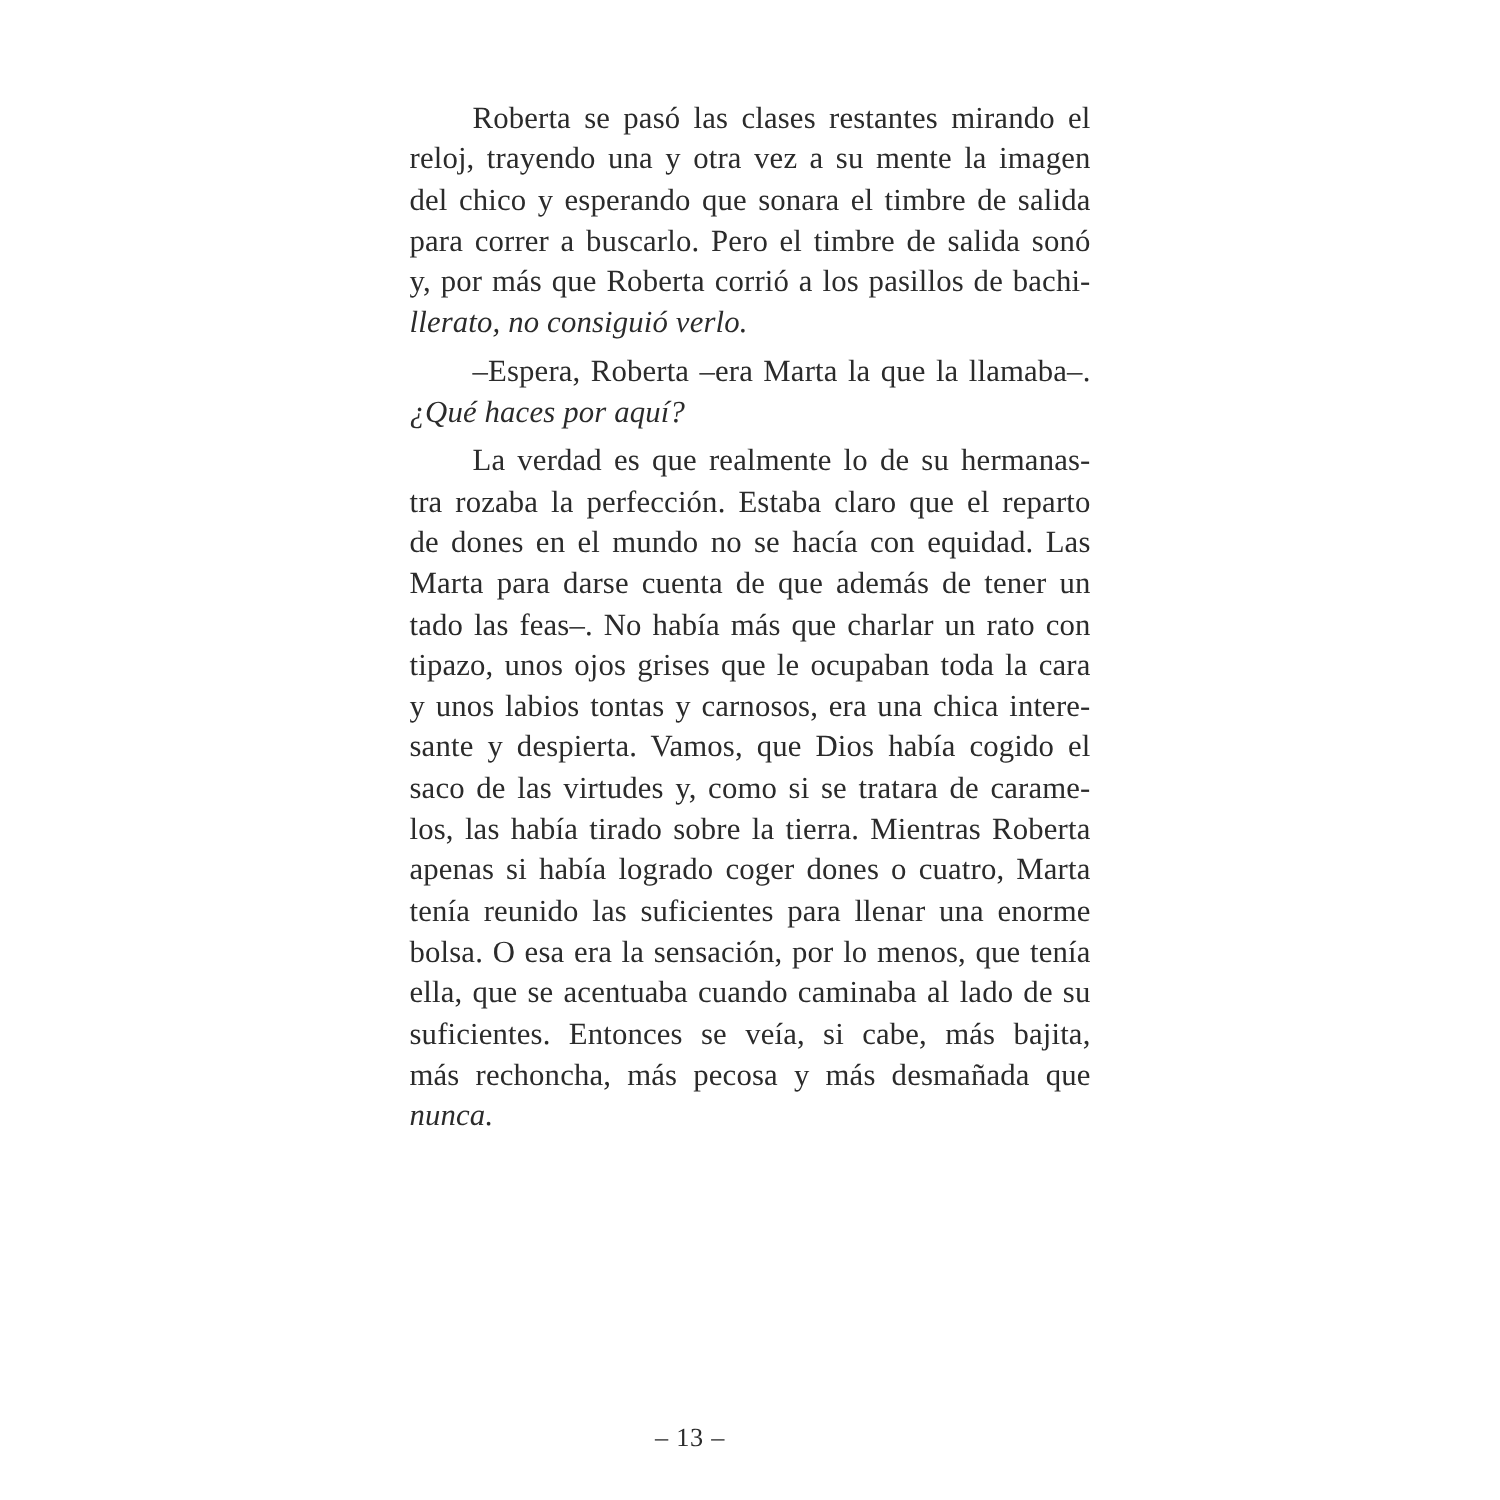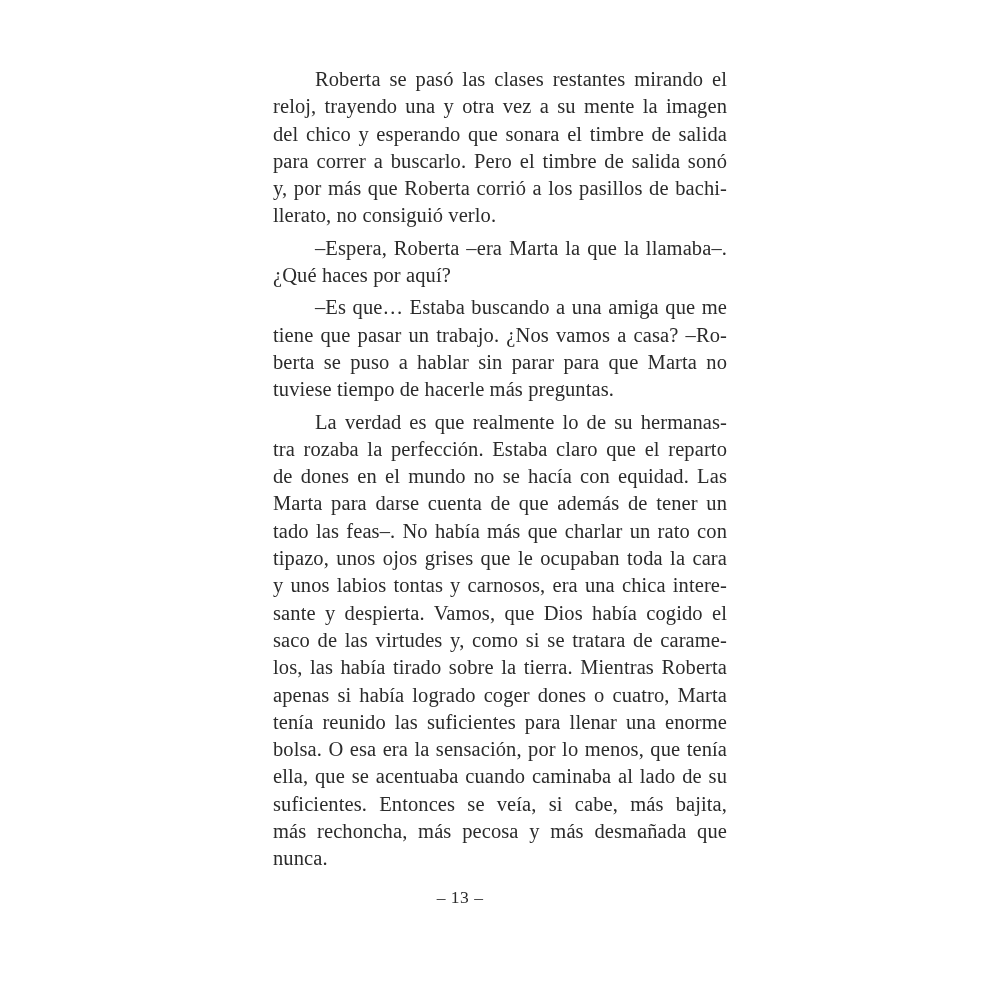--- a/index.html
+++ b/index.html
@@ -35,24 +35,25 @@
   .line {
     text-align: justify;
     text-align-last: justify;
   }
   .line.first {
     padding-left: 42px;
   }
   .line.last {
     text-align: justify;
     text-align-last: left;
+    font-style: italic;
   }
   .page-number {
     position: absolute;
-    top: 887px;
+    top: 948px;
     left: 0;
     width: 100%;
     text-align: center;
     font-size: 17.5px;
     letter-spacing: 0.5px;
     color: #2b2b2b;
   }
 </style>
 </head>
 <body style="background: rgb(255, 255, 255); color: rgb(43, 43, 43);">
@@ -65,26 +66,20 @@
         <div class="line">del chico y esperando que sonara el timbre de salida</div>
         <div class="line">para correr a buscarlo. Pero el timbre de salida sonó</div>
         <div class="line">y, por más que Roberta corrió a los pasillos de bachi-</div>
         <div class="line last">llerato, no consiguió verlo.</div>
       </div>
       <div class="paragraph">
         <div class="line first">–Espera, Roberta –era Marta la que la llamaba–.</div>
         <div class="line last">¿Qué haces por aquí?</div>
       </div>
       <div class="paragraph">
-        <div class="line first">–Es que… Estaba buscando a una amiga que me</div>
-        <div class="line">tiene que pasar un trabajo. ¿Nos vamos a casa? –Ro-</div>
-        <div class="line">berta se puso a hablar sin parar para que Marta no</div>
-        <div class="line last">tuviese tiempo de hacerle más preguntas.</div>
-      </div>
-      <div class="paragraph">
         <div class="line first">La verdad es que realmente lo de su hermanas-</div>
         <div class="line">tra rozaba la perfección. Estaba claro que el reparto</div>
         <div class="line">de dones en el mundo no se hacía con equidad. Las</div>
         <div class="line">Marta para darse cuenta de que además de tener un</div>
         <div class="line">tado las feas–. No había más que charlar un rato con</div>
         <div class="line">tipazo, unos ojos grises que le ocupaban toda la cara</div>
         <div class="line">y unos labios tontas y carnosos, era una chica intere-</div>
         <div class="line">sante y despierta. Vamos, que Dios había cogido el</div>
         <div class="line">saco de las virtudes y, como si se tratara de carame-</div>
         <div class="line">los, las había tirado sobre la tierra. Mientras Roberta</div>

